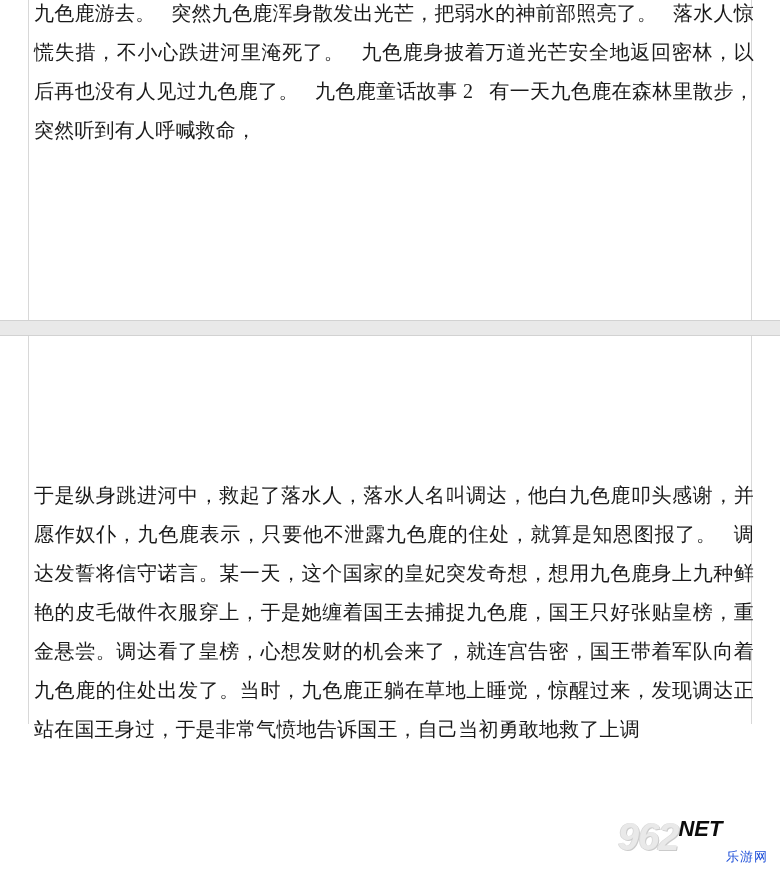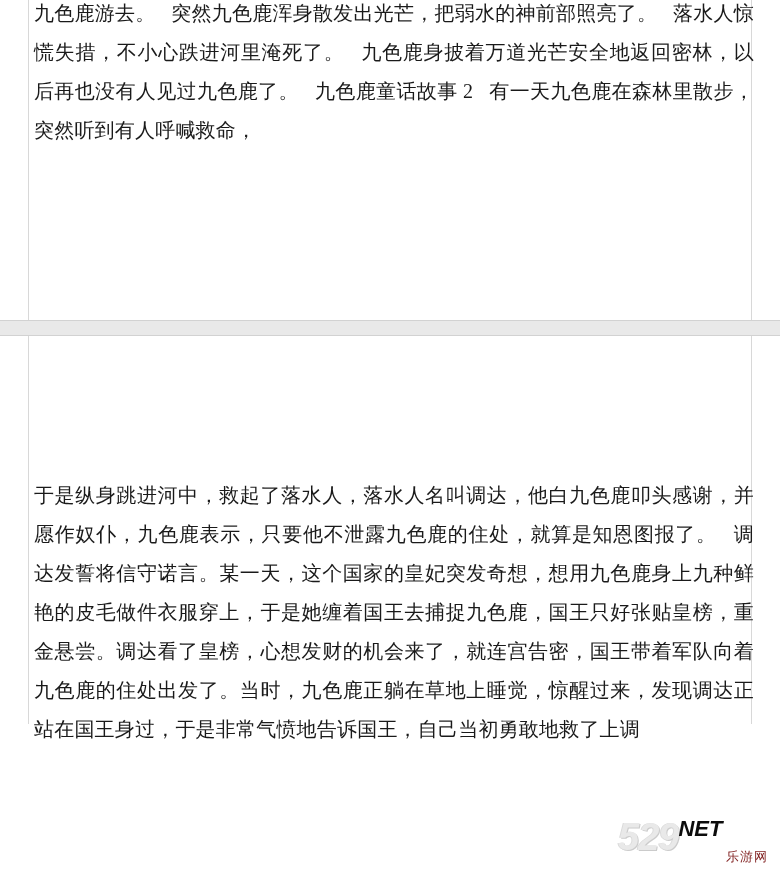--- a/index.html
+++ b/index.html
@@ -120,21 +120,21 @@
     vertical-align: super;
     letter-spacing: 0;
     text-shadow: none;
   }
   .wm-sub {
     position: absolute;
     right: 2px;
     bottom: 0;
     font-family: "Liberation Sans", sans-serif;
     font-size: 13px;
-    color: #7f1d1d;
+    color: #1d4ed8;
     letter-spacing: 1px;
   }
 </style>
 </head>
 <body>
 
 <div class="doc-viewport">
 
   <div class="page page-top">
     <div class="edge-guide left"></div>
@@ -144,17 +144,17 @@
 
   <div class="page-gap"></div>
 
   <div class="page page-bottom">
     <div class="edge-guide left"></div>
     <div class="edge-guide right"></div>
     <div class="text-body text-bottom">于是纵身跳进河中，救起了落水人，落水人名叫调达，他白九色鹿叩头感谢，并愿作奴仆，九色鹿表示，只要他不泄露九色鹿的住处，就算是知恩图报了。   调达发誓将信守诺言。某一天，这个国家的皇妃突发奇想，想用九色鹿身上九种鲜艳的皮毛做件衣服穿上，于是她缠着国王去捕捉九色鹿，国王只好张贴皇榜，重金悬尝。调达看了皇榜，心想发财的机会来了，就连宫告密，国王带着军队向着九色鹿的住处出发了。当时，九色鹿正躺在草地上睡觉，惊醒过来，发现调达正站在国王身过，于是非常气愤地告诉国王，自己当初勇敢地救了上调</div>
   </div>
 
   <div class="watermark">
-    <div class="wm-main"><span>529</span><span class="wm-net">NET</span></div>
+    <div class="wm-main"><span>962</span><span class="wm-net">NET</span></div>
     <div class="wm-sub">乐游网</div>
   </div>
 
 </div>
 
 </body></html>

